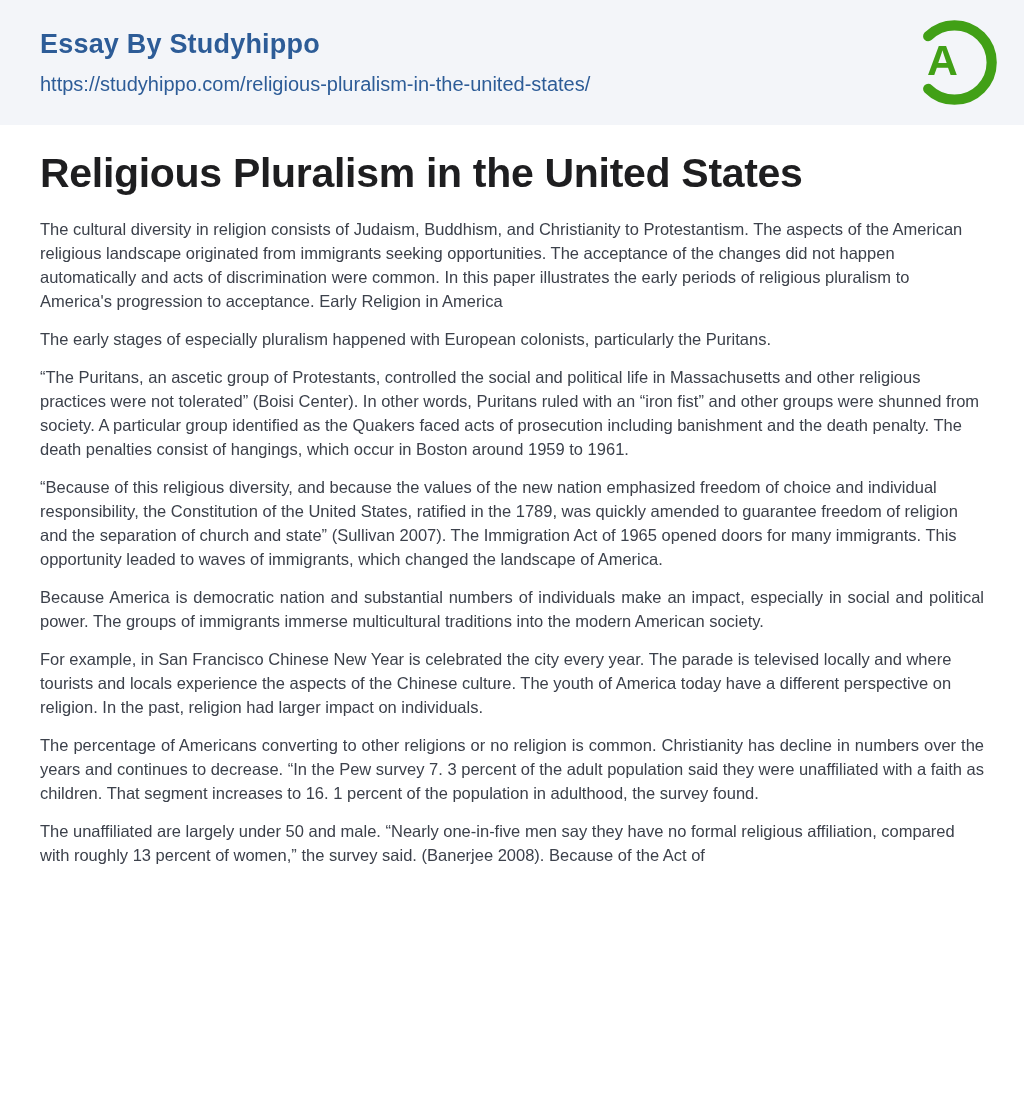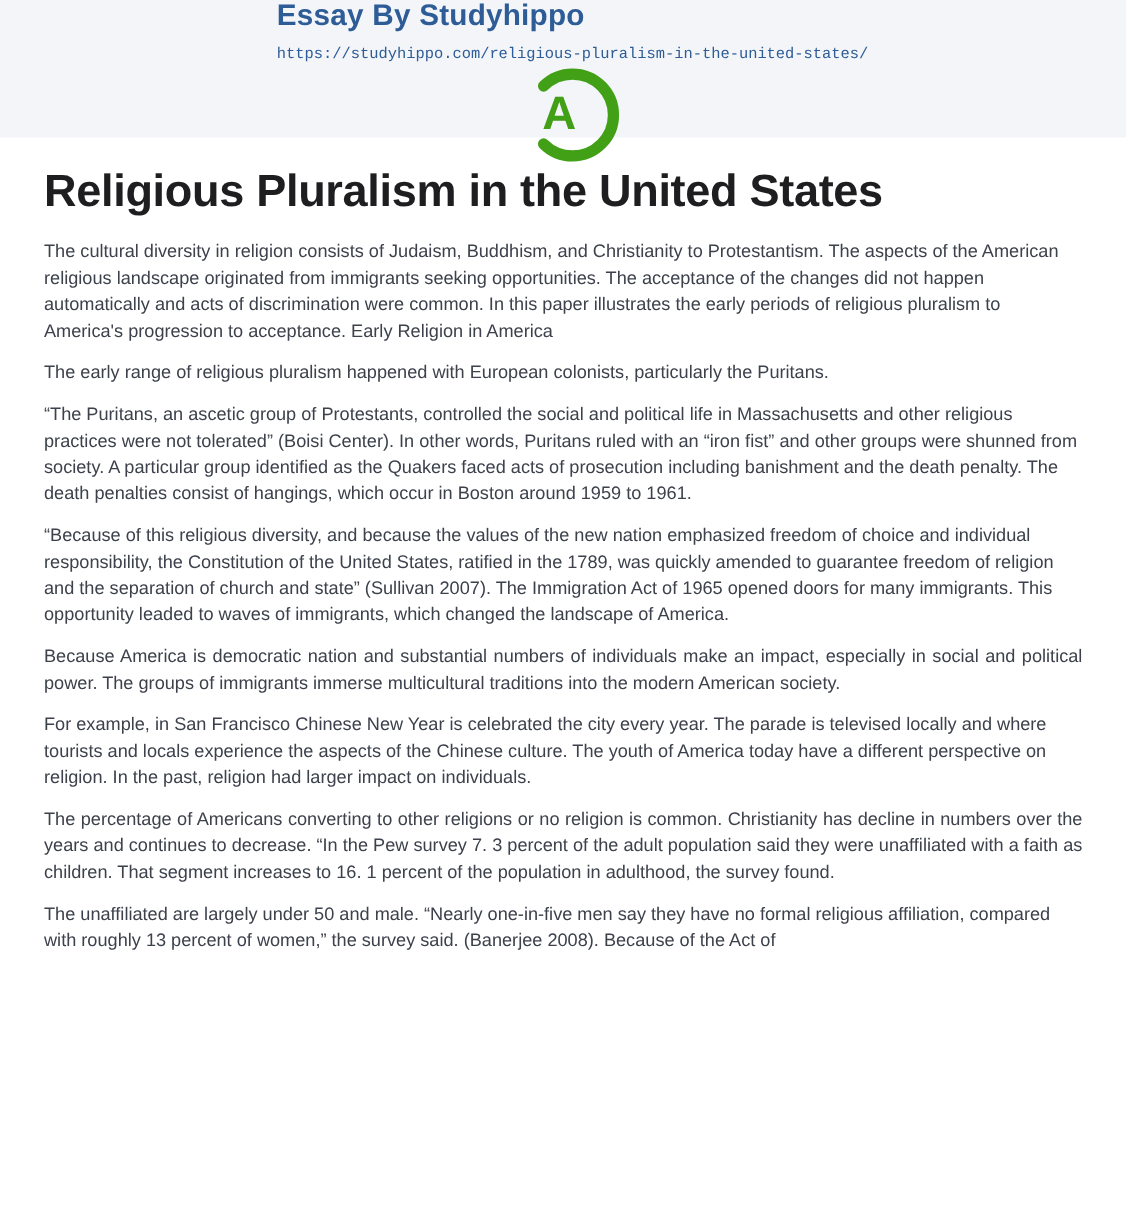--- a/index.html
+++ b/index.html
@@ -18,38 +18,36 @@
     font-family:"Liberation Sans", sans-serif;
     overflow:hidden;
   }
   .header{
     height:125px;
     background:var(--header_bg);
     display:flex;
     align-items:center;
     justify-content:space-between;
     padding:0 23px 0 40px;
-    flex-direction:column;
   }
   .brand-block{display:flex;flex-direction:column;}
   .brand-title{
     font-size:27px;
     font-weight:bold;
     color:var(--brand_blue);
     letter-spacing:0.2px;
     line-height:1.1;
   }
   .brand-url{
     margin-top:13px;
-    font-size:14px;
+    font-size:20px;
     color:var(--brand_blue);
     text-decoration:none;
     line-height:1.1;
     cursor:pointer;
-    font-family:Liberation Mono, monospace;
   }
   .logo{width:93px;height:93px;flex:0 0 auto;}
   .article{padding:25px 40px 0 40px;}
   .article h1{
     margin:0 0 20px 0;
     font-size:41px;
     font-weight:bold;
     letter-spacing:-0.3px;
     color:var(--title_text);
     line-height:1.15;
@@ -74,20 +72,20 @@
     <svg viewBox="0 0 100 100" width="93" height="93" aria-hidden="true">
       <path d="M 21.7 21.7 A 40 40 0 1 1 21.7 78.3" fill="none" style="stroke:var(--logo_green);" stroke-width="11" stroke-linecap="round"></path>
       <text x="37" y="63.5" text-anchor="middle" style="fill:var(--logo_green); font-family:'Liberation Sans', sans-serif; font-weight:bold; font-size:46px;">A</text>
     </svg>
   </div>
 </div>
 
 <div class="article">
   <h1>Religious Pluralism in the United States</h1>
   <p>The cultural diversity in religion consists of Judaism, Buddhism, and Christianity to Protestantism. The aspects of the American religious landscape originated from immigrants seeking opportunities. The acceptance of the changes did not happen automatically and acts of discrimination were common. In this paper illustrates the early periods of religious pluralism to America's progression to acceptance. Early Religion in America</p>
-  <p>The early range of religious pluralism happened with European colonists, particularly the Puritans.</p>
+  <p>The early stages of especially pluralism happened with European colonists, particularly the Puritans.</p>
   <p>“The Puritans, an ascetic group of Protestants, controlled the social and political life in Massachusetts and other religious practices were not tolerated” (Boisi Center). In other words, Puritans ruled with an “iron fist” and other groups were shunned from society. A particular group identified as the Quakers faced acts of prosecution including banishment and the death penalty. The death penalties consist of hangings, which occur in Boston around 1959 to 1961.</p>
   <p>“Because of this religious diversity, and because the values of the new nation emphasized freedom of choice and individual responsibility, the Constitution of the United States, ratified in the 1789, was quickly amended to guarantee freedom of religion and the separation of church and state” (Sullivan 2007). The Immigration Act of 1965 opened doors for many immigrants. This opportunity leaded to waves of immigrants, which changed the landscape of America.</p>
   <p class="justify">Because America is democratic nation and substantial numbers of individuals make an impact, especially in social and political power. The groups of immigrants immerse multicultural traditions into the modern American society.</p>
   <p>For example, in San Francisco Chinese New Year is celebrated the city every year. The parade is televised locally and where tourists and locals experience the aspects of the Chinese culture. The youth of America today have a different perspective on religion. In the past, religion had larger impact on individuals.</p>
   <p class="justify">The percentage of Americans converting to other religions or no religion is common. Christianity has decline in numbers over the years and continues to decrease. “In the Pew survey 7. 3 percent of the adult population said they were unaffiliated with a faith as children. That segment increases to 16. 1 percent of the population in adulthood, the survey found.</p>
   <p>The unaffiliated are largely under 50 and male. “Nearly one-in-five men say they have no formal religious affiliation, compared with roughly 13 percent of women,” the survey said. (Banerjee 2008). Because of the Act of</p>
 </div>
 
 </body></html>

